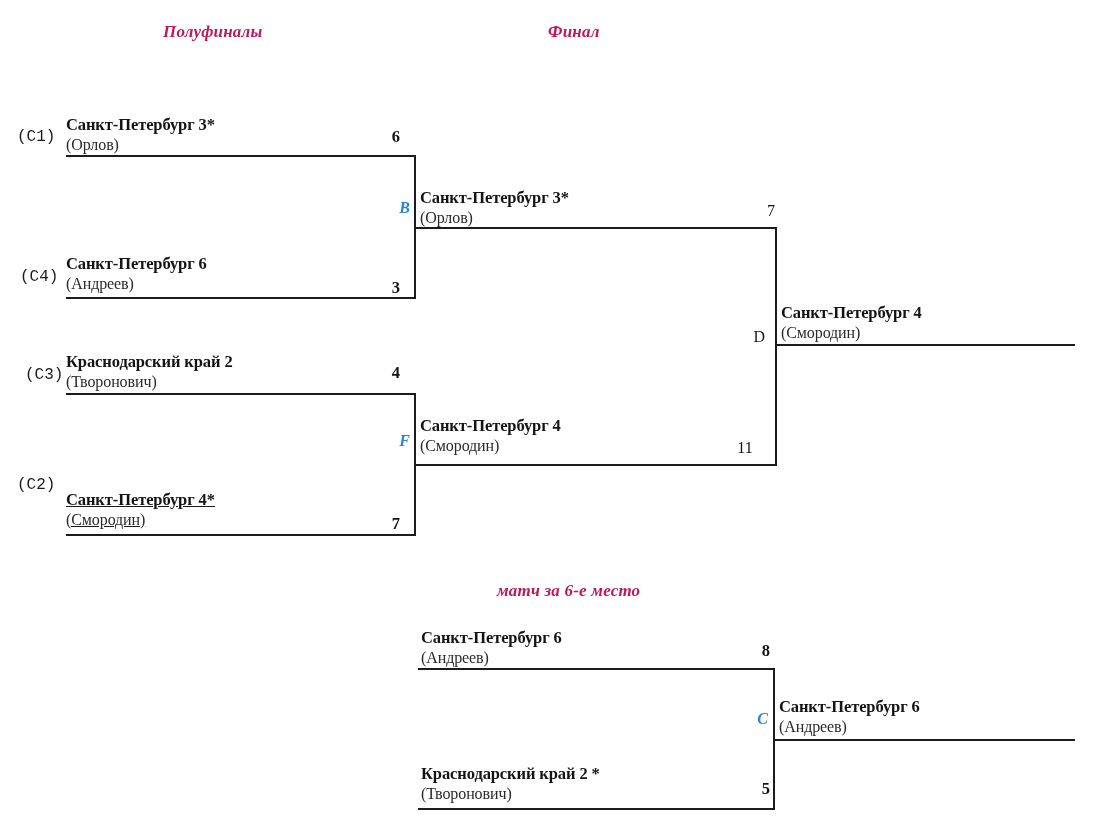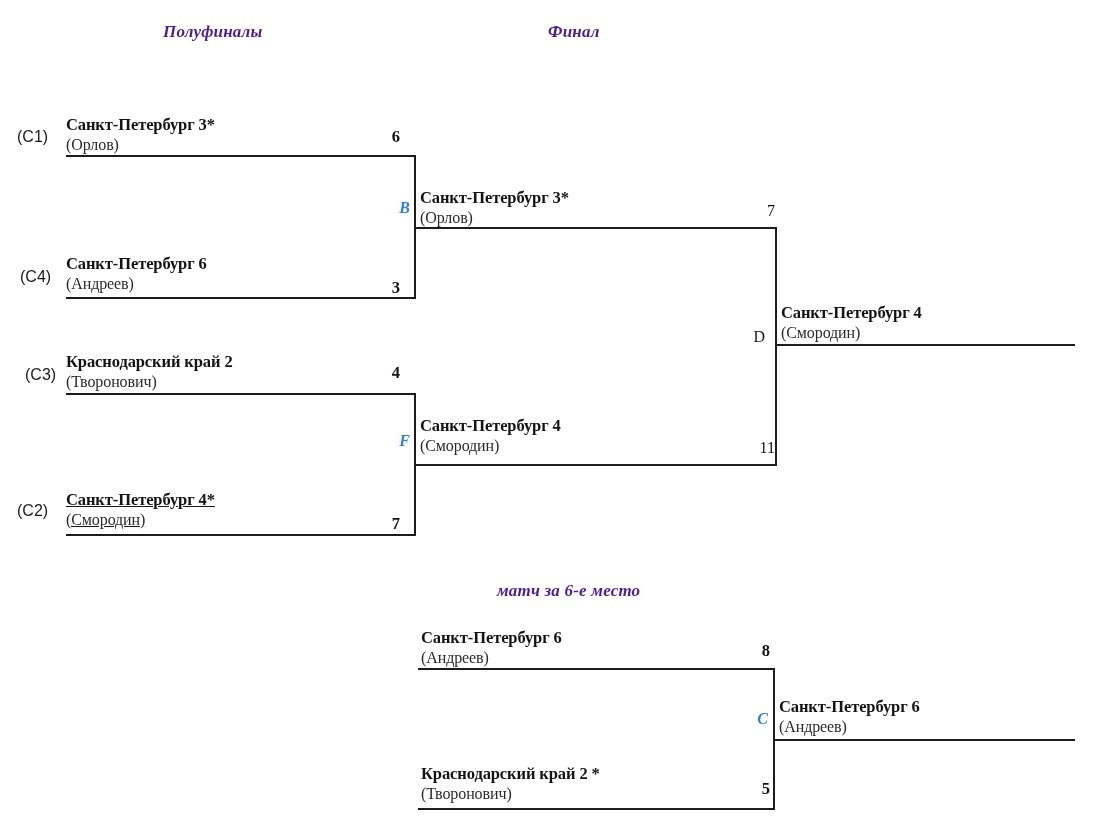--- a/index.html
+++ b/index.html
@@ -17,32 +17,32 @@
     overflow: hidden;
   }
 
   
   .round-header {
     position: absolute;
     font-family: "Liberation Serif", "DejaVu Serif", serif;
     font-weight: bold;
     font-style: italic;
     font-size: 17px;
-    color: #4c1d95;
+    color: #be185d;
     white-space: nowrap;
     letter-spacing: 0.2px;
   }
 
   
   .seed {
     position: absolute;
     font-size: 16px;
     color: #1a1a1a;
     white-space: nowrap;
-    font-family: Liberation Sans, sans-serif;
+    font-family: Liberation Mono, monospace;
   }
 
   
   .team {
     position: absolute;
     white-space: nowrap;
     line-height: 1.0;
   }
   .team .tname {
     display: block;
@@ -138,21 +138,21 @@
 
   <div class="team" style="left:66px; top:354px;font-family:Liberation Serif, serif;">
     <span class="tname">Краснодарский край 2</span>
     <span class="tcoach">(Творонович)</span>
   </div>
 
   <div class="score" style="left:355px; top:363px; width:45px;">4</div>
 
   <div class="hline" style="left:66px; top:393px; width:349px;"></div>
 
-  <div class="seed" style="left:17px; top:502px;text-align:right;">(C2)</div>
+  <div class="seed" style="left:17px; top:476px;text-align:right;">(C2)</div>
 
   <div class="team" style="left:66px; top:492px;text-decoration:underline;">
     <span class="tname">Санкт-Петербург 4*</span>
     <span class="tcoach">(Смородин)</span>
   </div>
 
   <div class="score" style="left:355px; top:514px; width:45px;">7</div>
 
   <div class="hline" style="left:66px; top:534px; width:349px;"></div>
 
@@ -167,21 +167,21 @@
 
   <div class="score plain" style="left:720px; top:202px; width:55px;">7</div>
 
   <div class="hline" style="left:414px; top:227px; width:362px;"></div>
 
   <div class="team" style="left:420px; top:418px;">
     <span class="tname">Санкт-Петербург 4</span>
     <span class="tcoach">(Смородин)</span>
   </div>
 
-  <div class="score plain" style="left:715px; top:439px; width:60px;">11</div>
+  <div class="score plain" style="left:715px; top:439px; width:60px;text-align:center;">11</div>
 
   <div class="hline" style="left:414px; top:464px; width:362px;"></div>
 
   <div class="vline" style="left:775px; top:227px; height:239px;"></div>
 
   <div class="mletter dark" style="left:725px; top:328px; width:40px;">D</div>
 
   <div class="team" style="left:781px; top:305px;">
     <span class="tname">Санкт-Петербург 4</span>
     <span class="tcoach">(Смородин)</span>

